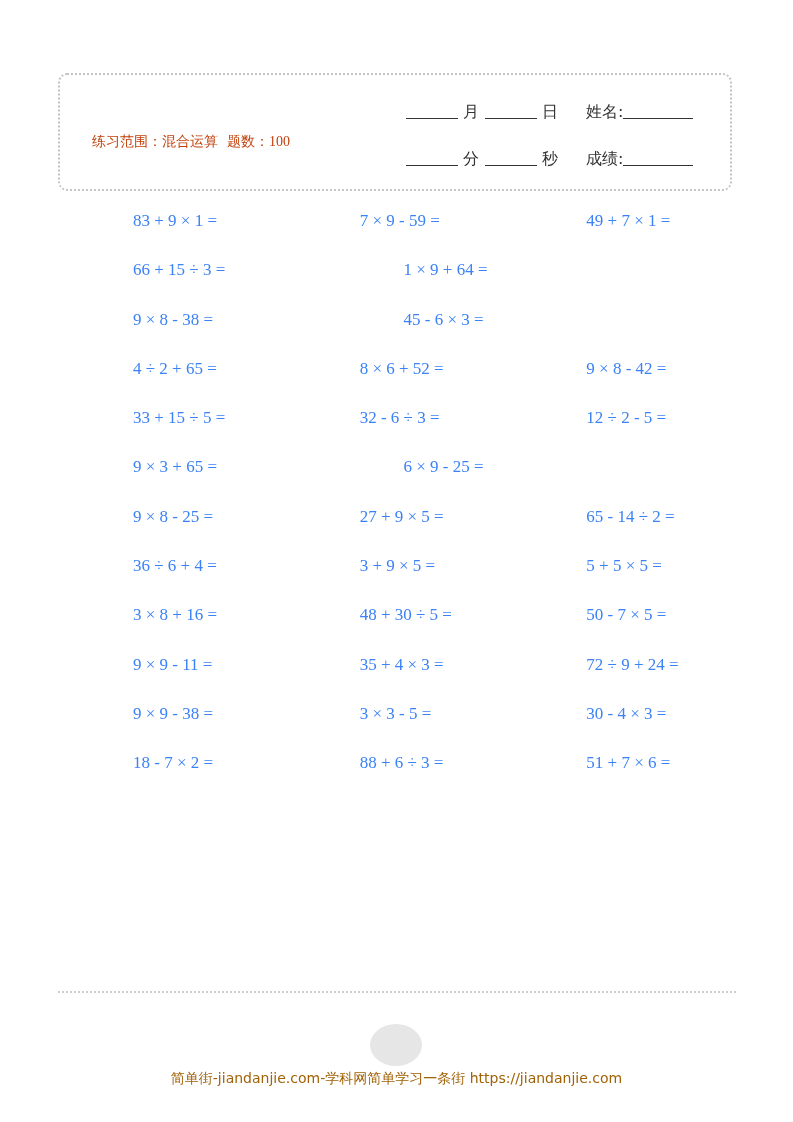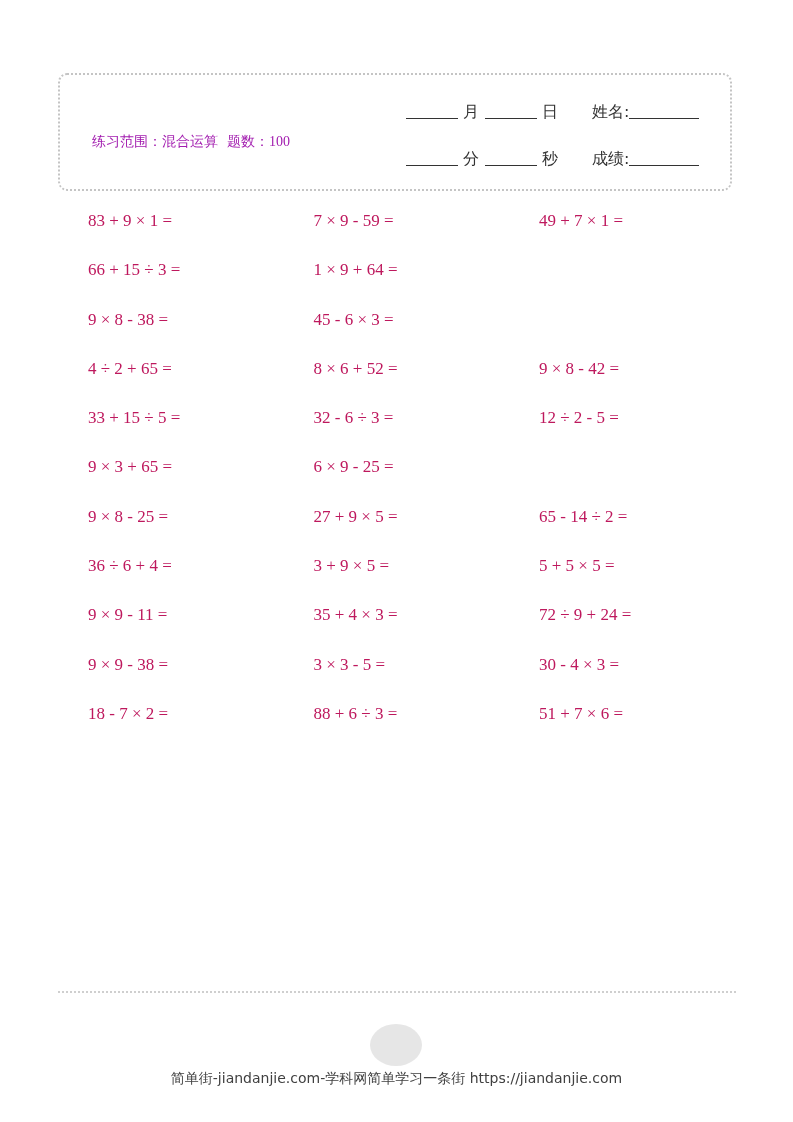--- a/index.html
+++ b/index.html
@@ -23,21 +23,21 @@
       border: 2px dotted #c4c4c4;
       border-radius: 9px;
       box-sizing: border-box;
     }
     .scope {
       position: absolute;
       left: 32px;
       top: 58px;
       font-family: "Liberation Serif", serif;
       font-size: 14px;
-      color: #a21caf;
+      color: #c2410c;
       white-space: nowrap;
     }
     .scope .gap { display: inline-block; width: 9px; }
     .info-row {
       position: absolute;
       left: 346px;
       font-family: "DejaVu Sans", sans-serif;
       font-size: 16px;
       color: #333333;
       white-space: nowrap;
@@ -48,40 +48,41 @@
     .info-row.r2 { top: 74px; }
     .blank {
       display: inline-block;
       height: 0;
       border-bottom: 1.5px solid #333333;
       margin-bottom: 4px;
     }
     .blank.short { width: 52px; }
     .blank.long { width: 70px; }
     .unit { margin: 0 6px 0 5px; }
-    .label { margin-left: 28px; }
+    .label { margin-left: 22px; }
 
     .problems {
       position: absolute;
       left: 88px;
       top: 206px;
       width: 680px;
     }
     .prow {
       display: flex;
       height: 49.3px;
       align-items: flex-start;
     }
     .prob {
       width: 225.5px;
       font-family: "Liberation Serif", serif;
       font-size: 17px;
-      color: #be185d;
+      color: #3b82f6;
       white-space: nowrap;
       line-height: 30px;
+      margin-left: 45px;
     }
 
     .footer-rule {
       position: absolute;
       left: 58px;
       top: 991px;
       width: 678px;
       border-top: 2px dotted #cfcfcf;
     }
     .page-badge {
@@ -94,21 +95,21 @@
       background: #e6e6e6;
     }
     .footer-text {
       position: absolute;
       left: 0;
       top: 1070px;
       width: 793px;
       text-align: center;
       font-family: "DejaVu Sans", sans-serif;
       font-size: 14px;
-      color: #404040;
+      color: #a16207;
       white-space: nowrap;
     }
   </style>
 </head>
 <body>
 
 <div class="header-box">
   <div class="scope">
     <span>练习范围：混合运算</span><span class="gap"></span><span>题数：100</span>
   </div>
@@ -164,20 +165,25 @@
       <div class="prob">9 × 8 - 25 =</div>
       <div class="prob">27 + 9 × 5 =</div>
       <div class="prob">65 - 14 ÷ 2 =</div>
     </div>
     <div class="prow">
       <div class="prob">36 ÷ 6 + 4 =</div>
       <div class="prob">3 + 9 × 5 =</div>
       <div class="prob">5 + 5 × 5 =</div>
     </div>
     <div class="prow">
+      <div class="prob">3 × 8 + 16 =</div>
+      <div class="prob">48 + 30 ÷ 5 =</div>
+      <div class="prob">50 - 7 × 5 =</div>
+    </div>
+    <div class="prow">
       <div class="prob">9 × 9 - 11 =</div>
       <div class="prob">35 + 4 × 3 =</div>
       <div class="prob">72 ÷ 9 + 24 =</div>
     </div>
     <div class="prow">
       <div class="prob">9 × 9 - 38 =</div>
       <div class="prob">3 × 3 - 5 =</div>
       <div class="prob">30 - 4 × 3 =</div>
     </div>
     <div class="prow">

